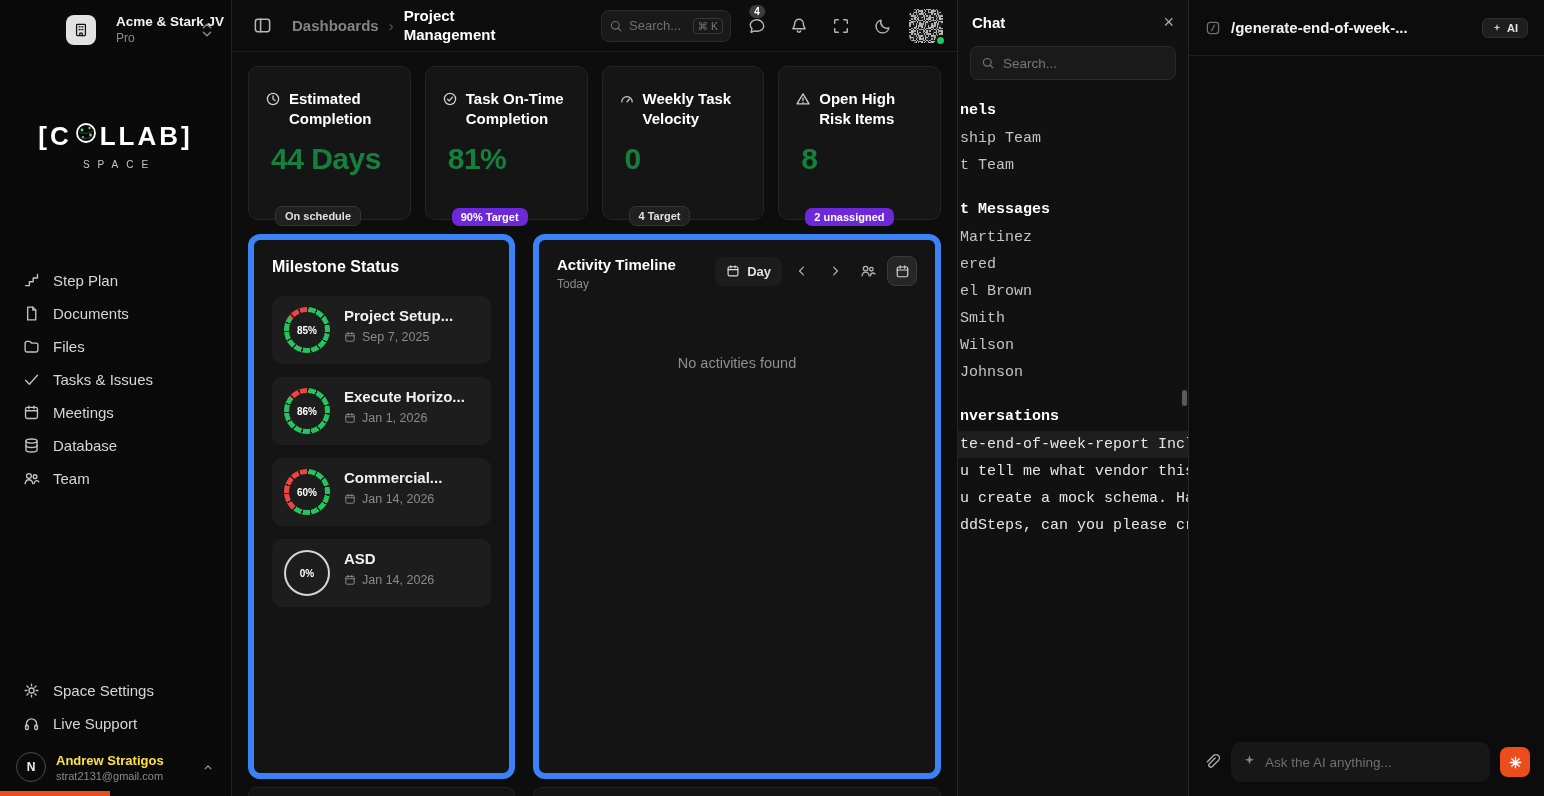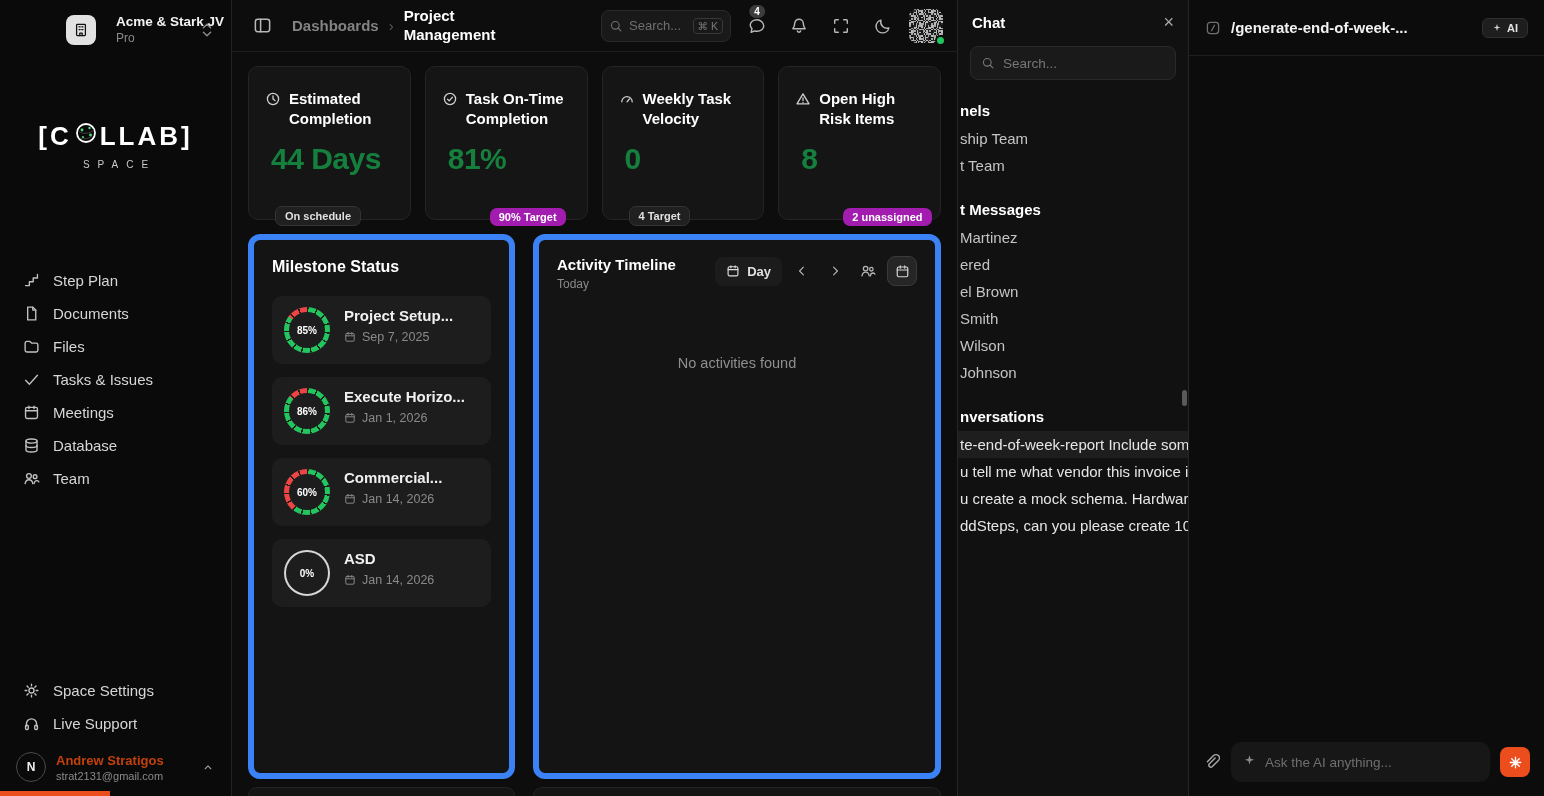--- a/index.html
+++ b/index.html
@@ -19,21 +19,21 @@
   .logo { margin-top:66px; text-align:center; }
   .logo-row { display:flex; align-items:center; justify-content:center; gap:2px; color:#fff; font-size:26px; font-weight:700; letter-spacing:3px; }
   .logo-sub { margin-top:7px; font-size:10px; letter-spacing:8px; color:#c9c9c9; padding-left:8px; }
   .nav { margin-top:94px; }
   .nav-item { display:flex; align-items:center; gap:13px; padding:8px 22px; font-size:15px; color:#d6d6d6; cursor:pointer; }
   .nicon { color:#c2c2c2; display:grid; place-items:center; width:18px; }
   .sb-footer { margin-top:auto; }
   .user-row { display:flex; align-items:center; gap:10px; padding:12px 16px 14px 16px; cursor:pointer; }
   .user-avatar { width:30px; height:30px; border-radius:50%; border:1px solid #4a4a4a; display:grid; place-items:center; font-size:12px; font-weight:700; color:#eee; flex:0 0 30px; }
   .user-meta { flex:1; min-width:0; }
-  .user-name { font-size:13px; font-weight:700; color:#c2410c; white-space:nowrap; }
+  .user-name { font-size:13px; font-weight:700; color:#fde047; white-space:nowrap; }
   .user-email { font-size:11px; color:#8a8a8a; margin-top:2px; white-space:nowrap; }
   .user-chevron { color:#9a9a9a; }
   .accent-strip { position:absolute; left:0; bottom:0; width:110px; height:5px; background:#eb4d1d; }
 
   
   .main { width:725px; flex:0 0 725px; background:#0d0d0d; display:flex; flex-direction:column; }
   .topbar { height:52px; flex:0 0 52px; border-bottom:1px solid #1f1f1f; display:flex; align-items:center; gap:10px; padding:0 14px; }
   .icon-btn { width:32px; height:32px; display:grid; place-items:center; color:#b8b8b8; border-radius:8px; cursor:pointer; position:relative; flex:0 0 auto; }
   .breadcrumb { font-size:15px; font-weight:600; color:#838383; cursor:pointer; white-space:nowrap; margin-left:4px; }
   .crumb-sep { color:#5a5a5a; font-size:15px; }
@@ -51,21 +51,21 @@
 
   .content { flex:1; position:relative; padding:14px 16px 0 16px; overflow:hidden; }
   .stats-row { display:flex; gap:14px; }
   .stat-card { flex:1; height:154px; background:#151515; border:1px solid #242424; border-radius:10px; position:relative; padding:14px 16px; }
   .stat-head { display:flex; gap:8px; justify-content:center; padding-top:8px; }
   .stat-icon { color:#d0d0d0; margin-top:2px; }
   .stat-title { font-size:15px; font-weight:700; color:#fff; line-height:1.3; max-width:112px; }
   .stat-value { margin-top:14px; padding-left:6px; font-size:30px; font-weight:700; color:#15803d; letter-spacing:-0.5px; }
   .badge { position:absolute; bottom:-7px; left:26px; font-size:11px; font-weight:700; padding:3px 9px; border-radius:7px; white-space:nowrap; }
   .badge.neutral { background:#202020; color:#e0e0e0; border:1px solid #343434;margin-top:40px; }
-  .badge.danger { background:#a21caf; color:#fff;margin-left:38px; }
+  .badge.danger { background:#6d28d9; color:#fff; }
 
   .row2 { display:flex; gap:18px; margin-top:14px; height:545px; }
   .card { background:#141414; border:6px solid #3b82f6; border-radius:12px; }
   .milestone-card { width:267px; flex:0 0 267px; padding:18px; }
   .card-title { font-size:16px; font-weight:700; color:#fff; }
   .ms-list { margin-top:20px; }
   .ms-item { background:#1d1d1d; border-radius:10px; padding:11px 12px; display:flex; align-items:flex-start; gap:14px; margin-bottom:13px; cursor:pointer; }
   .ring { width:46px; height:46px; flex:0 0 46px; border-radius:50%; position:relative; }
   .ring-gaps { position:absolute; inset:0; border-radius:50%; background:repeating-conic-gradient(#1d1d1d 0 4deg, transparent 4deg 24deg); }
   .ring-hole { position:absolute; inset:5px; border-radius:50%; background:#1d1d1d; display:grid; place-items:center; font-size:10px; font-weight:700; color:#fff; }
@@ -90,21 +90,21 @@
 
   
   .chat-panel { width:231px; flex:0 0 231px; background:#111; border-left:1px solid #262626; display:flex; flex-direction:column; position:relative; }
   .chat-head { height:44px; flex:0 0 44px; display:flex; align-items:center; justify-content:space-between; padding:0 14px; }
   .chat-title { font-size:15px; font-weight:700; color:#fff; }
   .chat-close { font-size:18px; color:#aaa; cursor:pointer; line-height:1; }
   .chat-search { margin:2px 12px 10px 12px; height:34px; background:#1a1a1a; border:1px solid #2a2a2a; border-radius:8px; display:flex; align-items:center; gap:8px; padding:0 10px; color:#777; }
   .chat-search input { flex:1; min-width:0; background:transparent; border:none; outline:none; color:#cfcfcf; font-size:13.5px; font-family:inherit; }
   .chat-search input::placeholder { color:#777; }
   .chat-list { flex:1; overflow:hidden; }
-  .chat-group { margin-top:16px; }
+  .chat-group { margin-top:16px;font-family:Liberation Mono, monospace; }
   .chat-group:first-child { margin-top:6px; }
   .chat-sec-header { padding:6px 2px; font-size:15px; font-weight:700; color:#fff; }
   .chat-item { padding:5px 8px 5px 2px; font-size:15px; color:#c4c4c4; white-space:nowrap; overflow:hidden; cursor:pointer; }
   .chat-group.convos .chat-item { color:#e6e6e6; }
   .chat-item.active { background:#1e1e1e; }
   .chat-scrollthumb { position:absolute; right:1px; top:390px; width:5px; height:16px; border-radius:3px; background:#5a5a5a; cursor:pointer; }
 
   
   .ai-panel { flex:1; background:#0c0c0c; border-left:1px solid #262626; display:flex; flex-direction:column; }
   .ai-head { height:56px; flex:0 0 56px; border-bottom:1px solid #1f1f1f; display:flex; align-items:center; gap:10px; padding:0 16px; }

